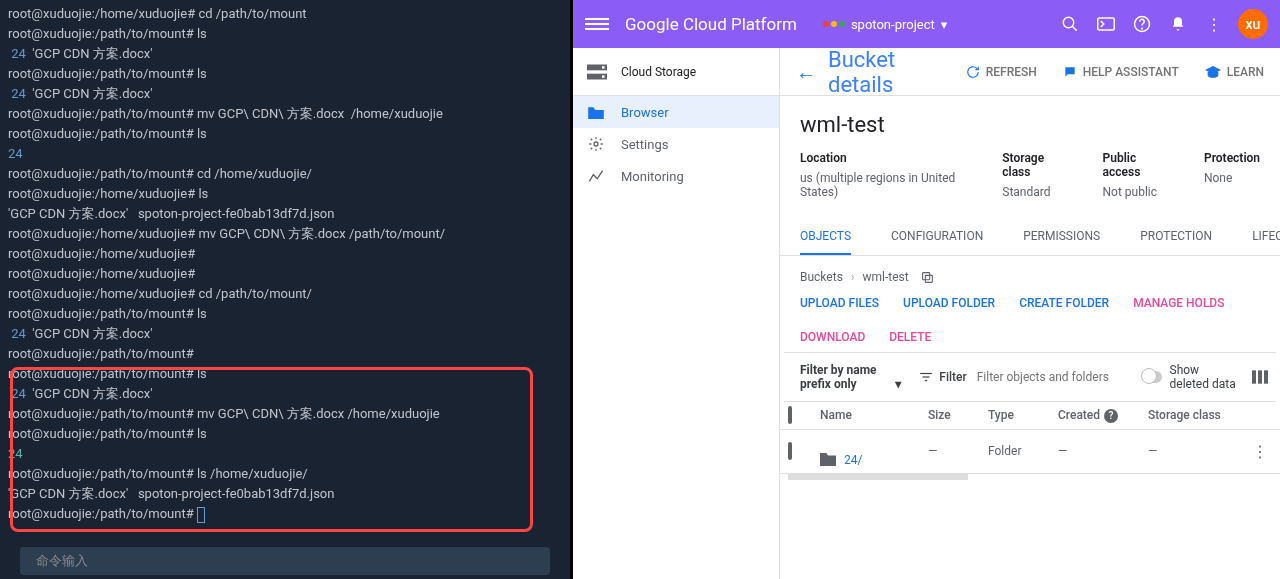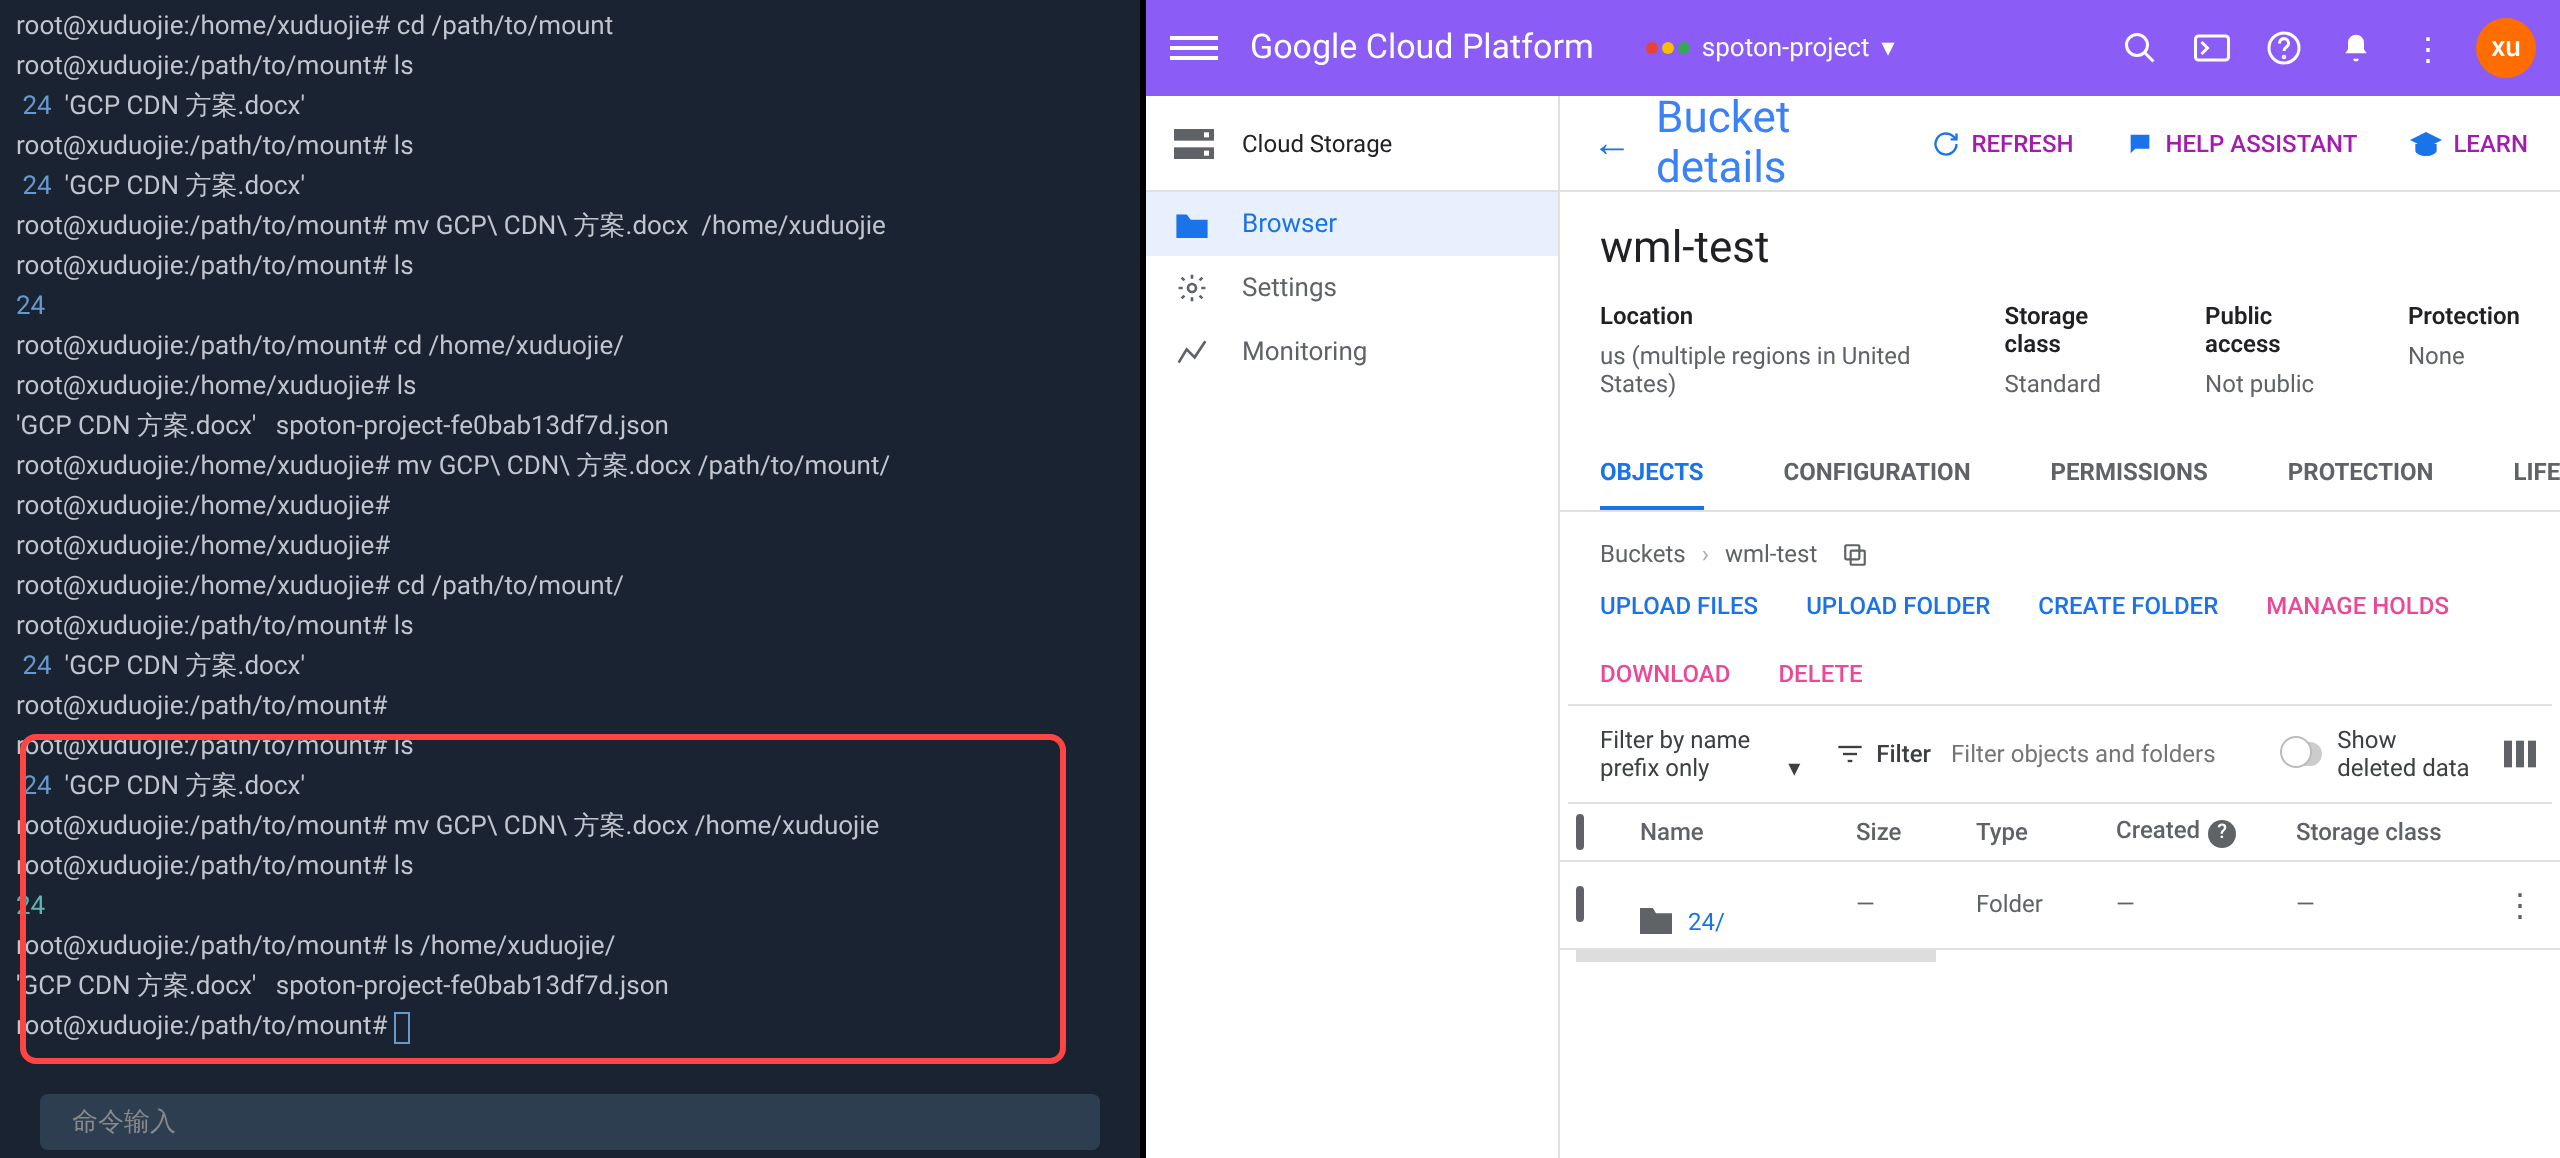--- a/index.html
+++ b/index.html
@@ -29,39 +29,39 @@
 .sidebar-header { height: 48px; display: flex; align-items: center; gap: 14px; padding: 0 14px; border-bottom: 1px solid #e0e0e0; }
 .sidebar-header .storage-icon { width: 20px; height: 16px; }
 .sidebar-header .title { font-size: 12px; color: #202124; }
 .sidebar-item { height: 32px; display: flex; align-items: center; gap: 16px; padding: 0 14px; font-size: 13px; color: #5f6368; cursor: pointer; }
 .sidebar-item.active { background: #e8f0fe; color: #1a73e8; }
 .sidebar-item .side-icon { width: 18px; display: flex; justify-content: center; }
 .gcp-main { flex: 1; display: flex; flex-direction: column; overflow: hidden; }
 .main-header { height: 48px; display: flex; align-items: center; padding: 0 16px; border-bottom: 1px solid #e0e0e0; gap: 12px; }
 .main-header .back-arrow { color: #1a73e8; font-size: 20px; cursor: pointer; }
 .main-header .title { font-size: 22px; color: #3b82f6; flex: 1; }
-.main-header .action-btn { display: flex; align-items: center; gap: 6px; color: #a21caf; font-size: 12px; font-weight: 500; cursor: pointer; margin-left: 14px; }
+.main-header .action-btn { display: flex; align-items: center; gap: 6px; color: #737373; font-size: 12px; font-weight: 500; cursor: pointer; margin-left: 14px; }
 .bucket-info { padding: 16px 20px 0; }
 .bucket-name { font-size: 22px; font-weight: 400; color: #202124; margin-bottom: 14px; }
 .bucket-meta { display: flex; gap: 40px; margin-bottom: 20px; }
 .bucket-meta .col { display: flex; flex-direction: column; gap: 6px; }
 .bucket-meta .label { font-size: 12px; font-weight: 600; color: #202124; }
 .bucket-meta .value { font-size: 12px; color: #5f6368; }
 .tabs { display: flex; border-bottom: 1px solid #e0e0e0; padding: 0 20px; }
-.tabs .tab { padding: 10px 0; margin-right: 40px; font-size: 12px; font-weight: 700; color: #5f6368; cursor: pointer; border-bottom: 2px solid transparent; }
+.tabs .tab { padding: 10px 0; margin-right: 40px; font-size: 12px; font-weight: 400; color: #5f6368; cursor: pointer; border-bottom: 2px solid transparent; }
 .tabs .tab.active { color: #1a73e8; border-bottom-color: #1a73e8; }
 .breadcrumb { display: flex; align-items: center; gap: 8px; padding: 14px 20px 4px; font-size: 12px; color: #5f6368; }
 .breadcrumb .crumb { cursor: pointer; }
 .breadcrumb .sep { color: #aaa; }
 .breadcrumb .copy-icon { cursor: pointer; margin-left: 4px; }
 .bucket-actions { padding: 8px 20px; display: flex; flex-wrap: wrap; gap: 20px 24px; }
 .bucket-actions .act { font-size: 12px; font-weight: 500; color: #1a73e8; cursor: pointer; }
 .bucket-actions .act.muted { color: #ec4899; text-align: right; }
 .filter-bar { display: flex; align-items: center; padding: 6px 8px; border-top: 1px solid #e0e0e0; border-bottom: 1px solid #e0e0e0; gap: 10px; margin: 0 4px; }
-.filter-bar .prefix-dd { display: flex; align-items: flex-end; gap: 4px; font-size: 12px; color: #3c4043; cursor: pointer; padding: 4px 8px; }
+.filter-bar .prefix-dd { display: flex; align-items: flex-end; gap: 4px; font-size: 12px; color: #3c4043; cursor: pointer; padding: 4px 8px; font-weight: bold; }
 .filter-bar .filter-btn { display: flex; align-items: center; gap: 6px; font-size: 12px; font-weight: 500; color: #3c4043; cursor: pointer; }
 .filter-bar .filter-input { flex: 1; border: none; font-size: 12px; color: #5f6368; outline: none; }
 .filter-bar .toggle { display: flex; align-items: center; gap: 8px; font-size: 12px; color: #3c4043; }
 .filter-bar .toggle .track { width: 28px; height: 12px; background: #ccc; border-radius: 6px; position: relative; cursor: pointer; }
 .filter-bar .toggle .thumb { width: 16px; height: 16px; background: #fff; border: 1px solid #bbb; border-radius: 50%; position: absolute; left: -2px; top: -3px; }
 .filter-bar .col-icon { cursor: pointer; margin-left: 6px; }
 .table { font-size: 12px; color: #5f6368; }
 .table .thead, .table .trow { display: grid; grid-template-columns: 32px 1fr 60px 70px 90px 100px 24px; align-items: center; padding: 6px 8px; border-bottom: 1px solid #e0e0e0; }
 .table .thead { font-weight: 500; }
 .table .chk { width: 14px; height: 14px; border: 2px solid #5f6368; border-radius: 2px; cursor: pointer; }

